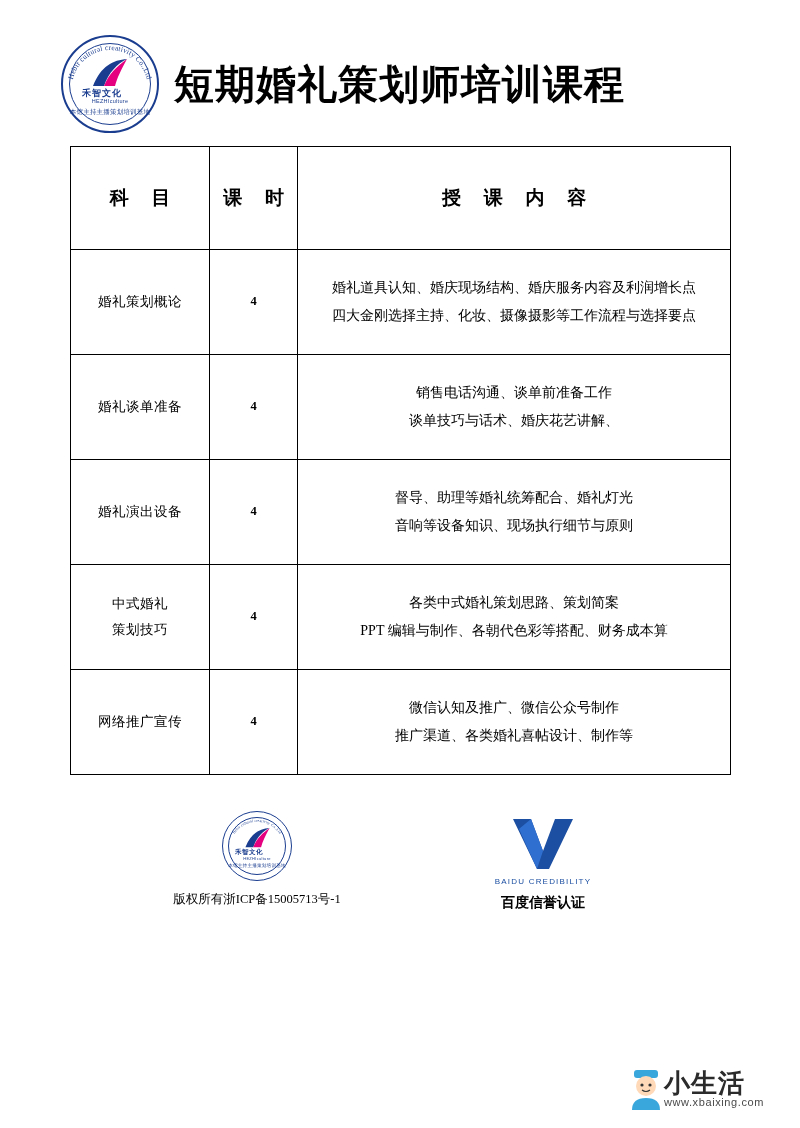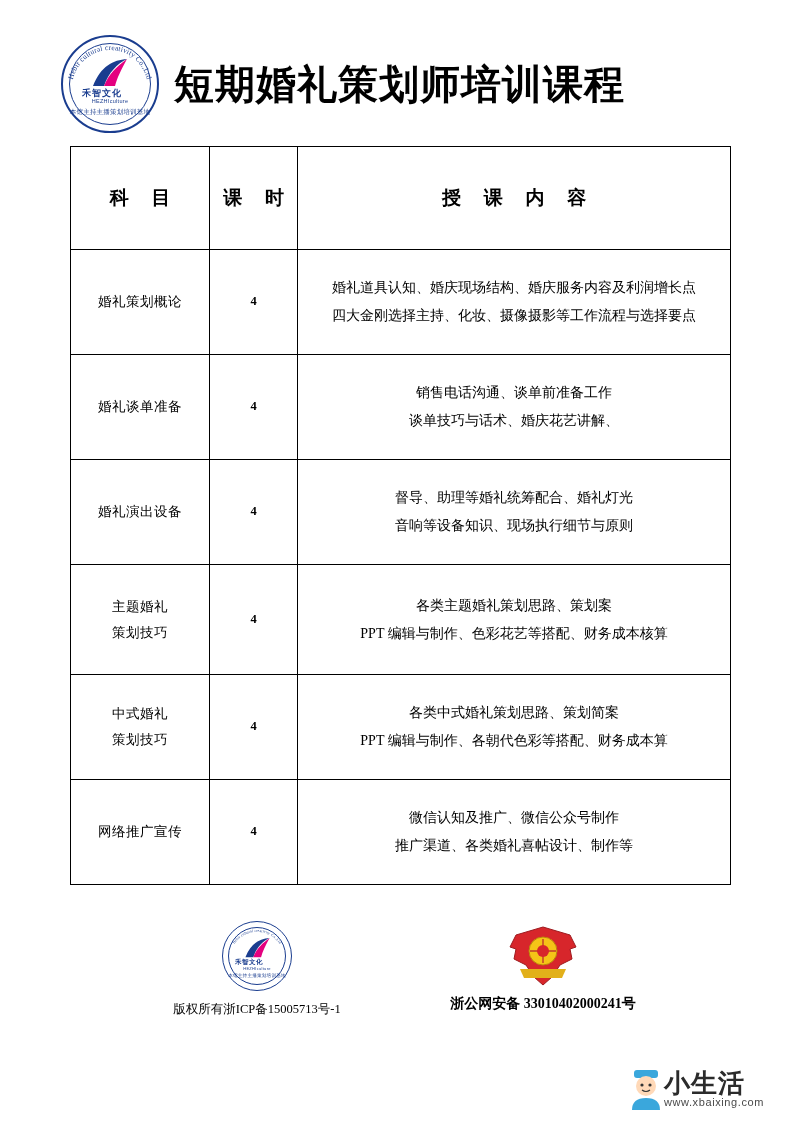--- a/index.html
+++ b/index.html
@@ -289,31 +289,20 @@
       <tr>
         <td class="subject">
           <span class="line">婚礼演出设备</span>
         </td>
         <td class="hours">4</td>
         <td class="content">
           <span class="line">督导、助理等婚礼统筹配合、婚礼灯光</span>
           <span class="line">音响等设备知识、现场执行细节与原则</span>
         </td>
       </tr>
-      <tr class="tall">
-        <td class="subject">
-          <span class="line">主题婚礼</span>
-          <span class="line">策划技巧</span>
-        </td>
-        <td class="hours">4</td>
-        <td class="content">
-          <span class="line">各类主题婚礼策划思路、策划案</span>
-          <span class="line">PPT 编辑与制作、色彩花艺等搭配、财务成本核算</span>
-        </td>
-      </tr>
       <tr>
         <td class="subject">
           <span class="line">中式婚礼</span>
           <span class="line">策划技巧</span>
         </td>
         <td class="hours">4</td>
         <td class="content">
           <span class="line">各类中式婚礼策划思路、策划简案</span>
           <span class="line">PPT 编辑与制作、各朝代色彩等搭配、财务成本算</span>
         </td>
@@ -348,33 +337,29 @@
         <path d="M2 28 C 10 8, 22 2, 36 1 C 26 6, 18 14, 13 28 Z" fill="#1a3d8f"></path>
         <path d="M13 28 C 18 16, 25 9, 36 1 C 30 12, 26 20, 24 28 Z" fill="#e4007f"></path>
       </svg>
       <div class="logo-text-cn">禾智文化</div>
       <div class="logo-text-en">HEZHIculture</div>
       <div class="logo-text-bottom">本馆主持主播策划培训基地</div>
     </div>
     <div class="badge-caption">版权所有浙ICP备15005713号-1</div>
   </div>
 
+
   <div class="badge">
-    <div class="emblem">
-      <svg viewBox="0 0 86 62" width="86" height="62">
-        <path d="M43 2 L70 10 L76 22 L70 24 L72 34 L60 40 L52 52 L43 60 L34 52 L26 40 L14 34 L16 24 L10 22 L16 10 Z" fill="#d7262b" stroke="#9e1b1f" stroke-width="1"></path>
-        <circle cx="43" cy="26" r="14" fill="#f5c417" stroke="#b8860b" stroke-width="1"></circle>
-        <path d="M30 26 h26 M43 14 v24" stroke="#c0392b" stroke-width="1.4"></path>
-        <circle cx="43" cy="26" r="6" fill="#d7262b"></circle>
-        <path d="M20 44 h46 l-4 9 h-38 Z" fill="#e2b01a"></path>
-      </svg>
-    </div>
-    <div class="badge-caption strong">浙公网安备 33010402000241号</div>
+    <svg class="baidu-v" viewBox="0 0 72 56">
+      <path d="M6 4 L24 4 L36 36 L48 4 L66 4 L42 54 L30 54 Z" fill="#1c4fa1"></path>
+      <path d="M24 4 L36 36 L30 54 L12 14 Z" fill="#2f6fd0"></path>
+    </svg>
+    <div class="baidu-caption-en">BAIDU CREDIBILITY</div>
+    <div class="badge-caption strong">百度信誉认证</div>
   </div>
-
 
 </div>
 
 <div class="watermark">
   <svg class="wm-avatar" viewBox="0 0 36 42">
     <rect x="6" y="2" width="24" height="8" rx="3" fill="#3aa7dc"></rect>
     <circle cx="18" cy="18" r="10" fill="#ffd9b8"></circle>
     <circle cx="14" cy="17" r="1.6" fill="#333"></circle>
     <circle cx="22" cy="17" r="1.6" fill="#333"></circle>
     <path d="M14 22 q4 3 8 0" stroke="#333" stroke-width="1.2" fill="none"></path>

